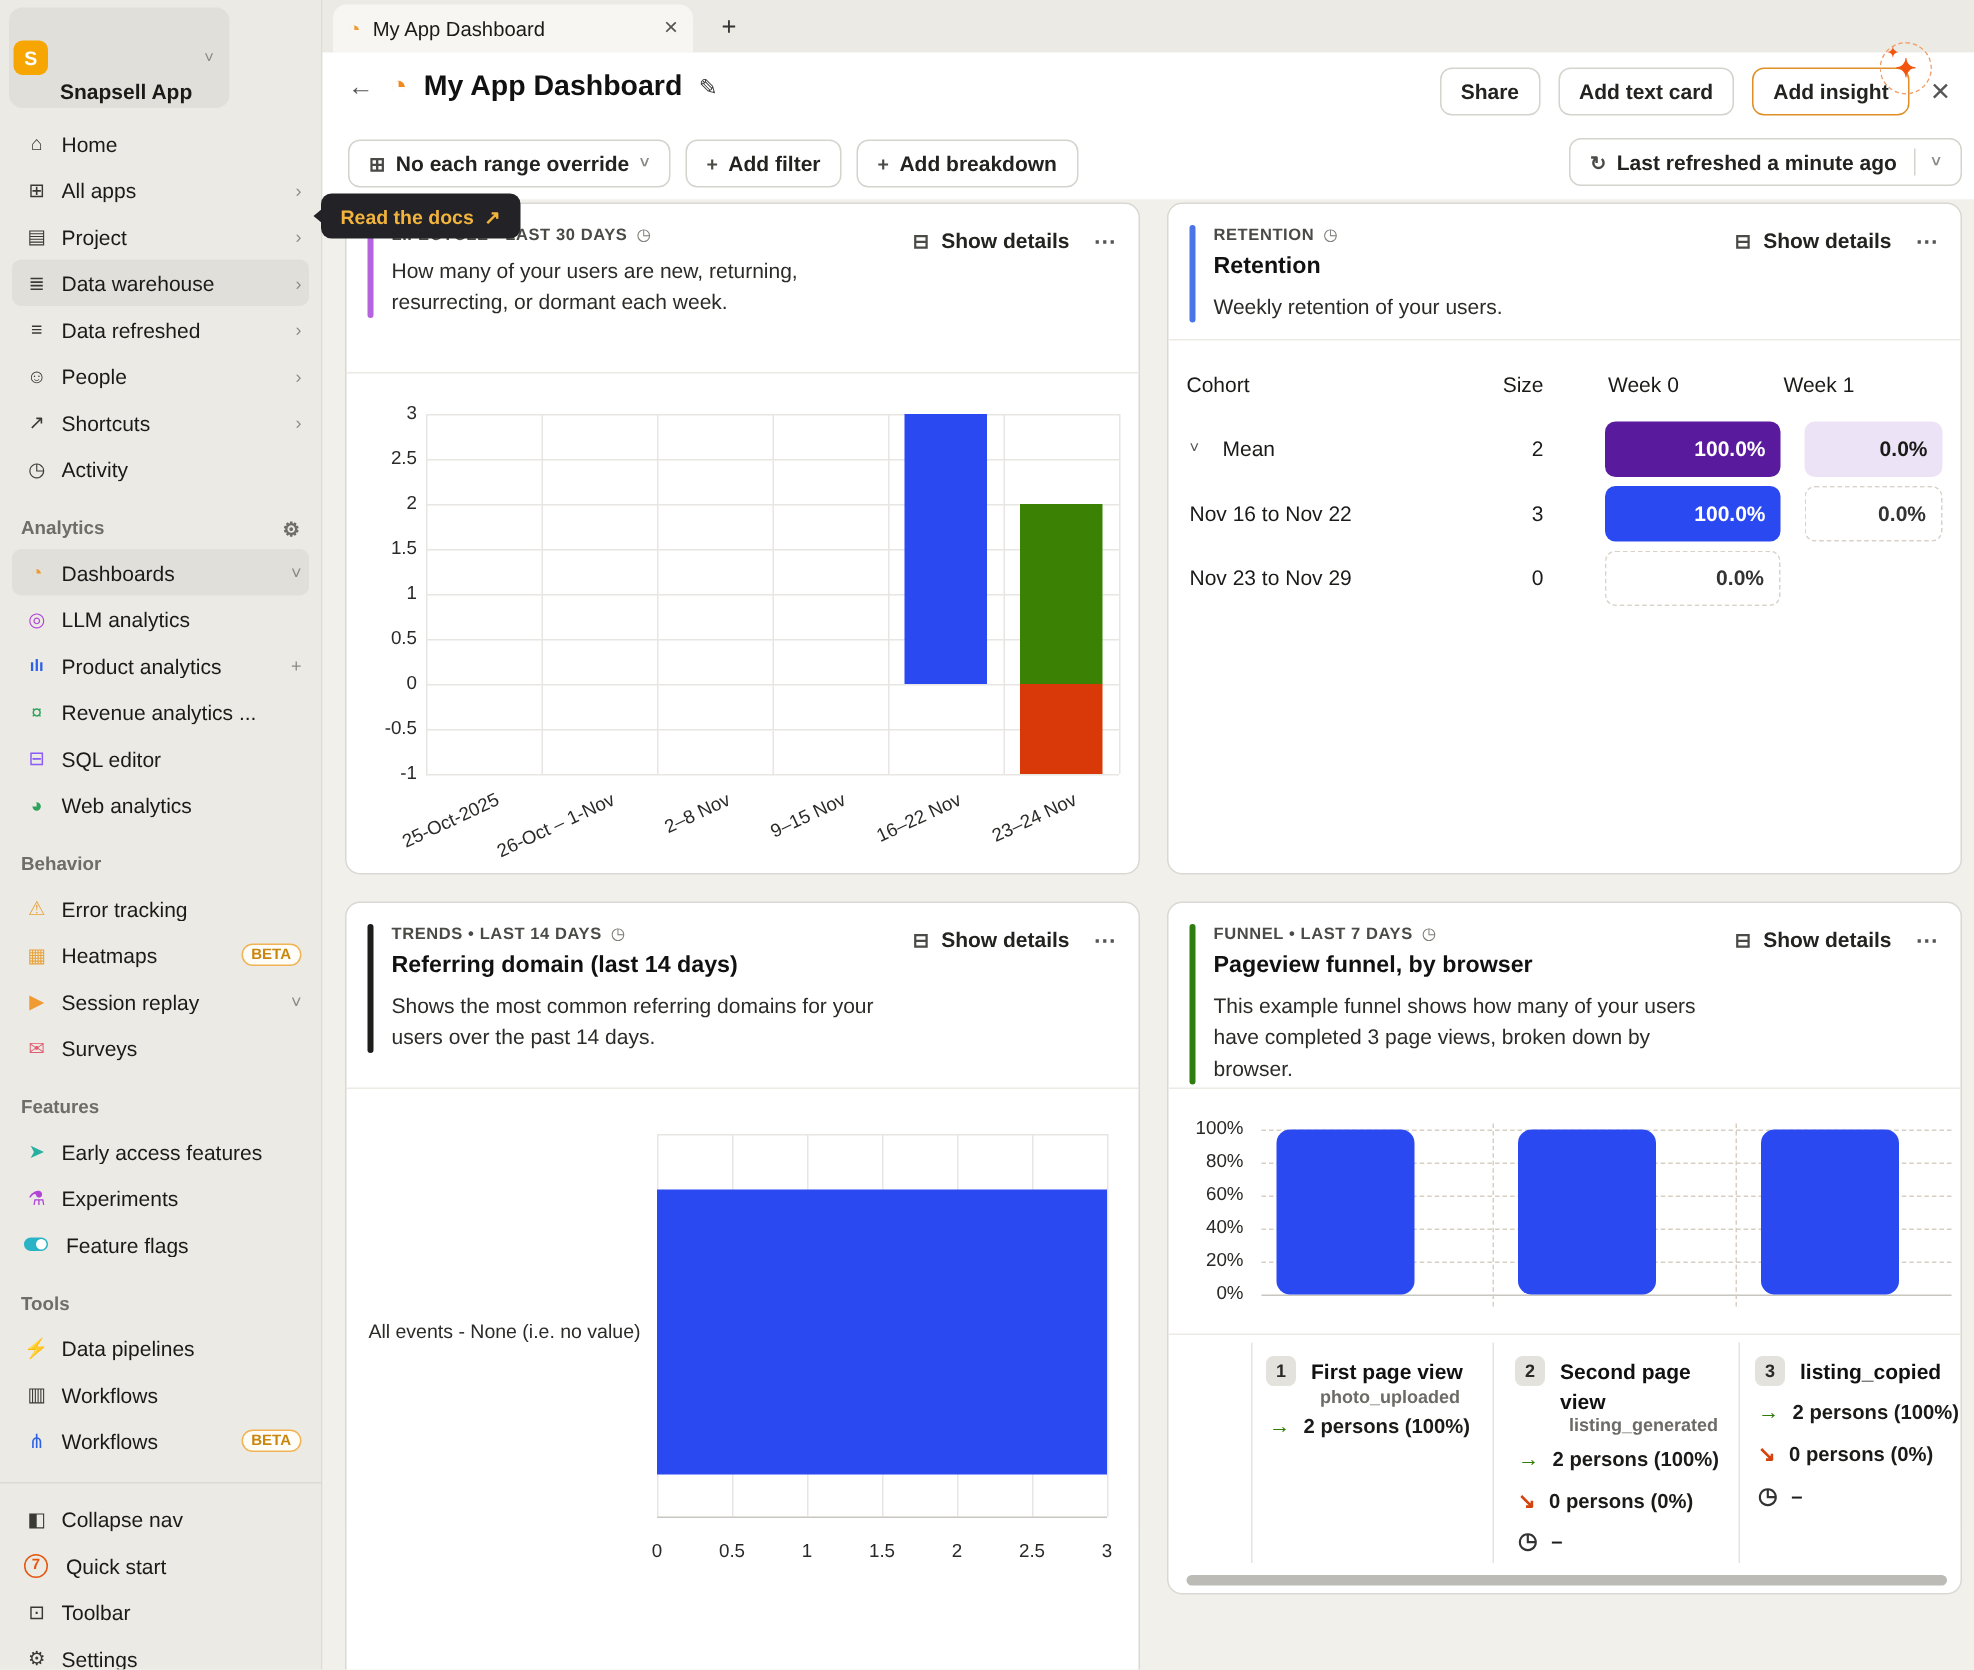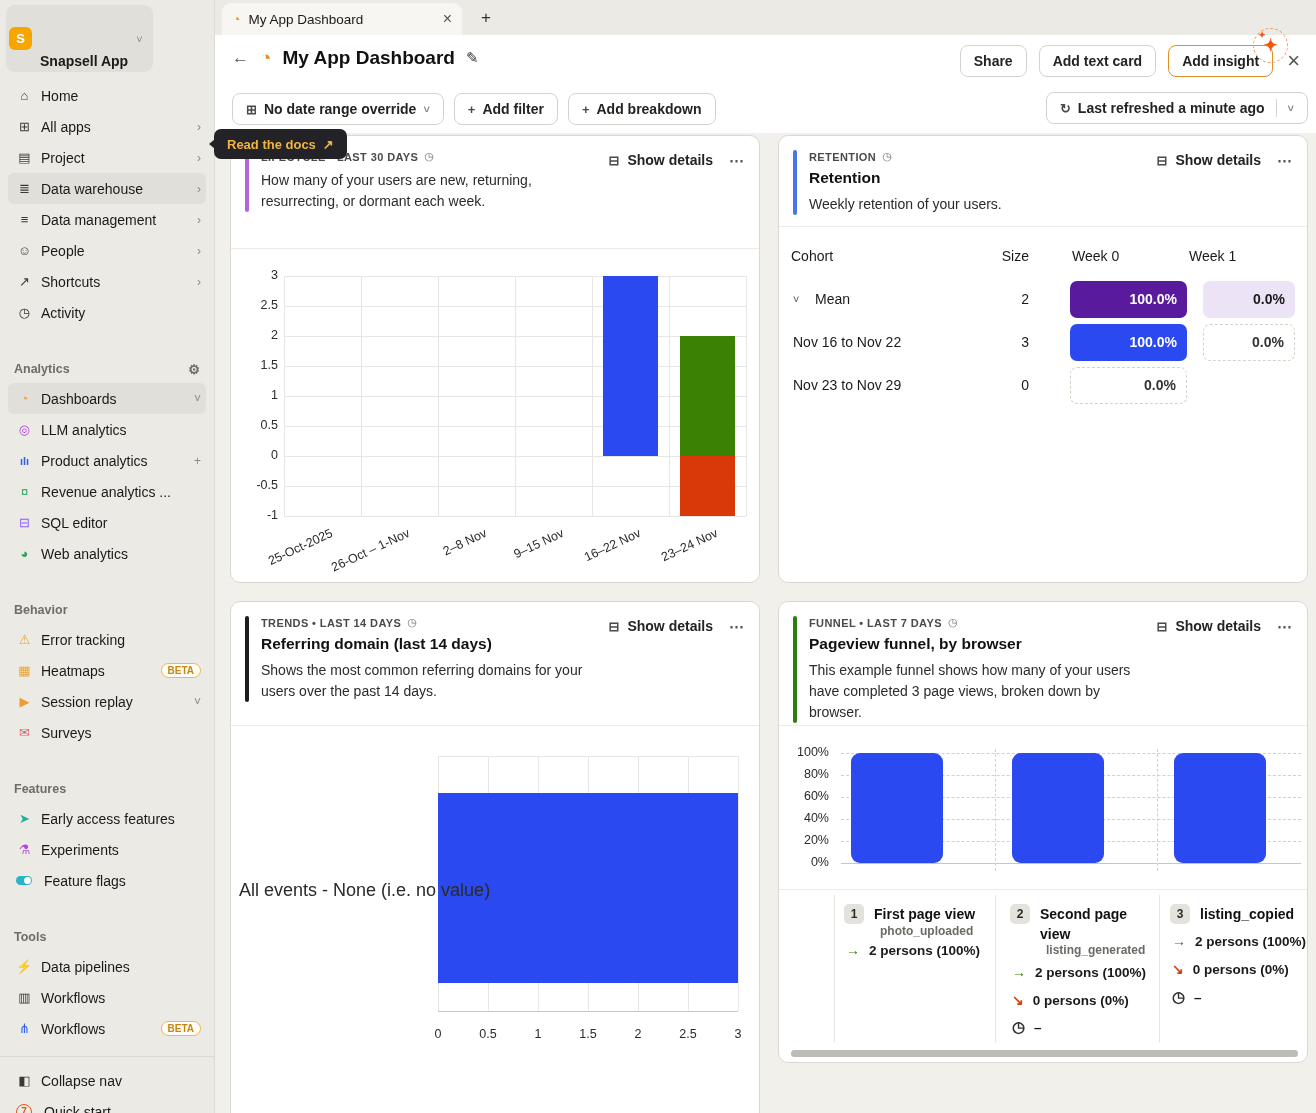--- a/index.html
+++ b/index.html
@@ -16,21 +16,21 @@
              font-size:13px;display:flex;align-items:center;justify-content:center;}
   .ws-name{font-size:14px;font-weight:600;color:#1a1a18;margin-top:45px;}
   .chev{color:#8b8a85;font-size:11px;}
   #sidebar nav{margin-top:8px;}
   .srow{display:flex;align-items:center;height:31px;margin:0 8px;padding:0 5px;border-radius:6px;
         font-size:14px;cursor:pointer;}
   .srow.selected{background:#e0dfd9;}
   .srow .ic{width:23px;min-width:23px;display:inline-flex;justify-content:center;font-size:13px;margin-right:5px;}
   .srow .lbl{flex:1;white-space:nowrap;overflow:hidden;}
   .srow .right{color:#8b8a85;font-size:12px;margin-left:4px;}
-  .sec-h{display:flex;align-items:center;height:24px;margin:29px 14px 2px 14px;font-size:12.5px;
+  .sec-h{display:flex;align-items:center;height:24px;margin:12px 14px 2px 14px;font-size:12.5px;
          font-weight:700;color:#6e6d68;}
   .sec-h .gear{margin-left:auto;color:#6e6d68;font-size:13px;cursor:pointer;}
   .badge-beta{border:1px solid #f0b455;color:#c9860f;font-size:10px;font-weight:700;border-radius:9px;
               padding:1px 6px;margin-left:8px;background:#fffdf8;}
   .sdiv{height:1px;background:#dbdad4;margin:12px 0 8px 0;}
   .ic.ring{border:1.5px solid #e5570f;border-radius:50%;width:16px;height:16px;min-width:16px;
            font-size:10px;font-weight:700;align-items:center;margin:0 12px 0 3px;justify-content:center;display:inline-flex;}
   .ic.avc{background:#dcc3ee;color:#5d2a8a;border-radius:50%;width:18px;height:18px;min-width:18px;
           font-size:11px;font-weight:700;align-items:center;justify-content:center;display:inline-flex;margin:0 10px 0 2px;}
   .ic.tg{width:16px;height:9px;min-width:16px;border-radius:5px;background:#2ab3c6;position:relative;margin:0 12px 0 3px;}
@@ -91,21 +91,21 @@
   .hline.dashed{background:none;border-top:1px dashed #d8cfc3;height:0;}
   .vline.dashed{background:none;border-left:1px dashed #d8cfc3;width:0;}
   .hline.solid0{background:#c7c6c0;}
   .ytick,.xtick{position:absolute;font-size:12.5px;color:#2a2a28;}
   .ytick{text-align:right;}
   .xtick{transform:translateX(-50%);}
   .xlab{position:absolute;font-size:12.5px;color:#2a2a28;white-space:nowrap;
         transform:translateX(-100%) rotate(-25deg);transform-origin:100% 0;}
   .gbar{position:absolute;}
   .fbar{position:absolute;border-radius:9px;}
-  .cat-label{position:absolute;font-size:18px;color:#2a2a28;text-align:right;white-space:nowrap;}
+  .cat-label{position:absolute;font-size:13px;color:#2a2a28;text-align:right;white-space:nowrap;}
 
   
   .rt-h{position:absolute;font-size:14px;color:#1a1a18;font-weight:400;}
   .rt-label{position:absolute;font-size:14px;color:#1a1a18;line-height:37px;white-space:nowrap;}
   .rt-size{position:absolute;font-size:14px;color:#1a1a18;line-height:37px;text-align:right;width:70px;}
   .rt-cell{position:absolute;width:117px;height:37px;border-radius:7px;font-size:14px;font-weight:600;
            line-height:37px;text-align:right;padding-right:10px;cursor:pointer;}
   .cell-purple{background:#5a1a9d;color:#fff;}
   .cell-blue{background:#2a49f0;color:#fff;}
   .cell-lav{background:#ede3f6;color:#1a1a18;}
@@ -156,21 +156,21 @@
         <span class="lbl">Project</span>
         <span class="right">›</span>
       </div>
       <div class="srow selected">
         <span class="ic" style="color: rgb(58, 58, 53);">≣</span>
         <span class="lbl">Data warehouse</span>
         <span class="right">›</span>
       </div>
       <div class="srow">
         <span class="ic" style="color: rgb(58, 58, 53);">≡</span>
-        <span class="lbl">Data management</span>
+        <span class="lbl">Data refreshed</span>
         <span class="right">›</span>
       </div>
       <div class="srow">
         <span class="ic" style="color: rgb(58, 58, 53);">☺</span>
         <span class="lbl">People</span>
         <span class="right">›</span>
       </div>
       <div class="srow">
         <span class="ic" style="color: rgb(58, 58, 53);">↗</span>
         <span class="lbl">Shortcuts</span>
@@ -312,21 +312,21 @@
         <span class="sparkle-wrap">
           <span class="sparkle-main">✦</span>
           <span class="sparkle-small">✦</span>
         </span>
       </button>
       <span class="hdr-close">×</span>
     </div>
     <div class="filter-row">
       <button class="btn">
         <span class="ic-gray">⊞</span>
-        <span>No date range override</span>
+        <span>No each range override</span>
         <span class="chev">˅</span>
       </button>
       <button class="btn">
         <span class="ic-gray">+</span>
         <span>Add filter</span>
       </button>
       <button class="btn">
         <span class="ic-gray">+</span>
         <span>Add breakdown</span>
       </button>

